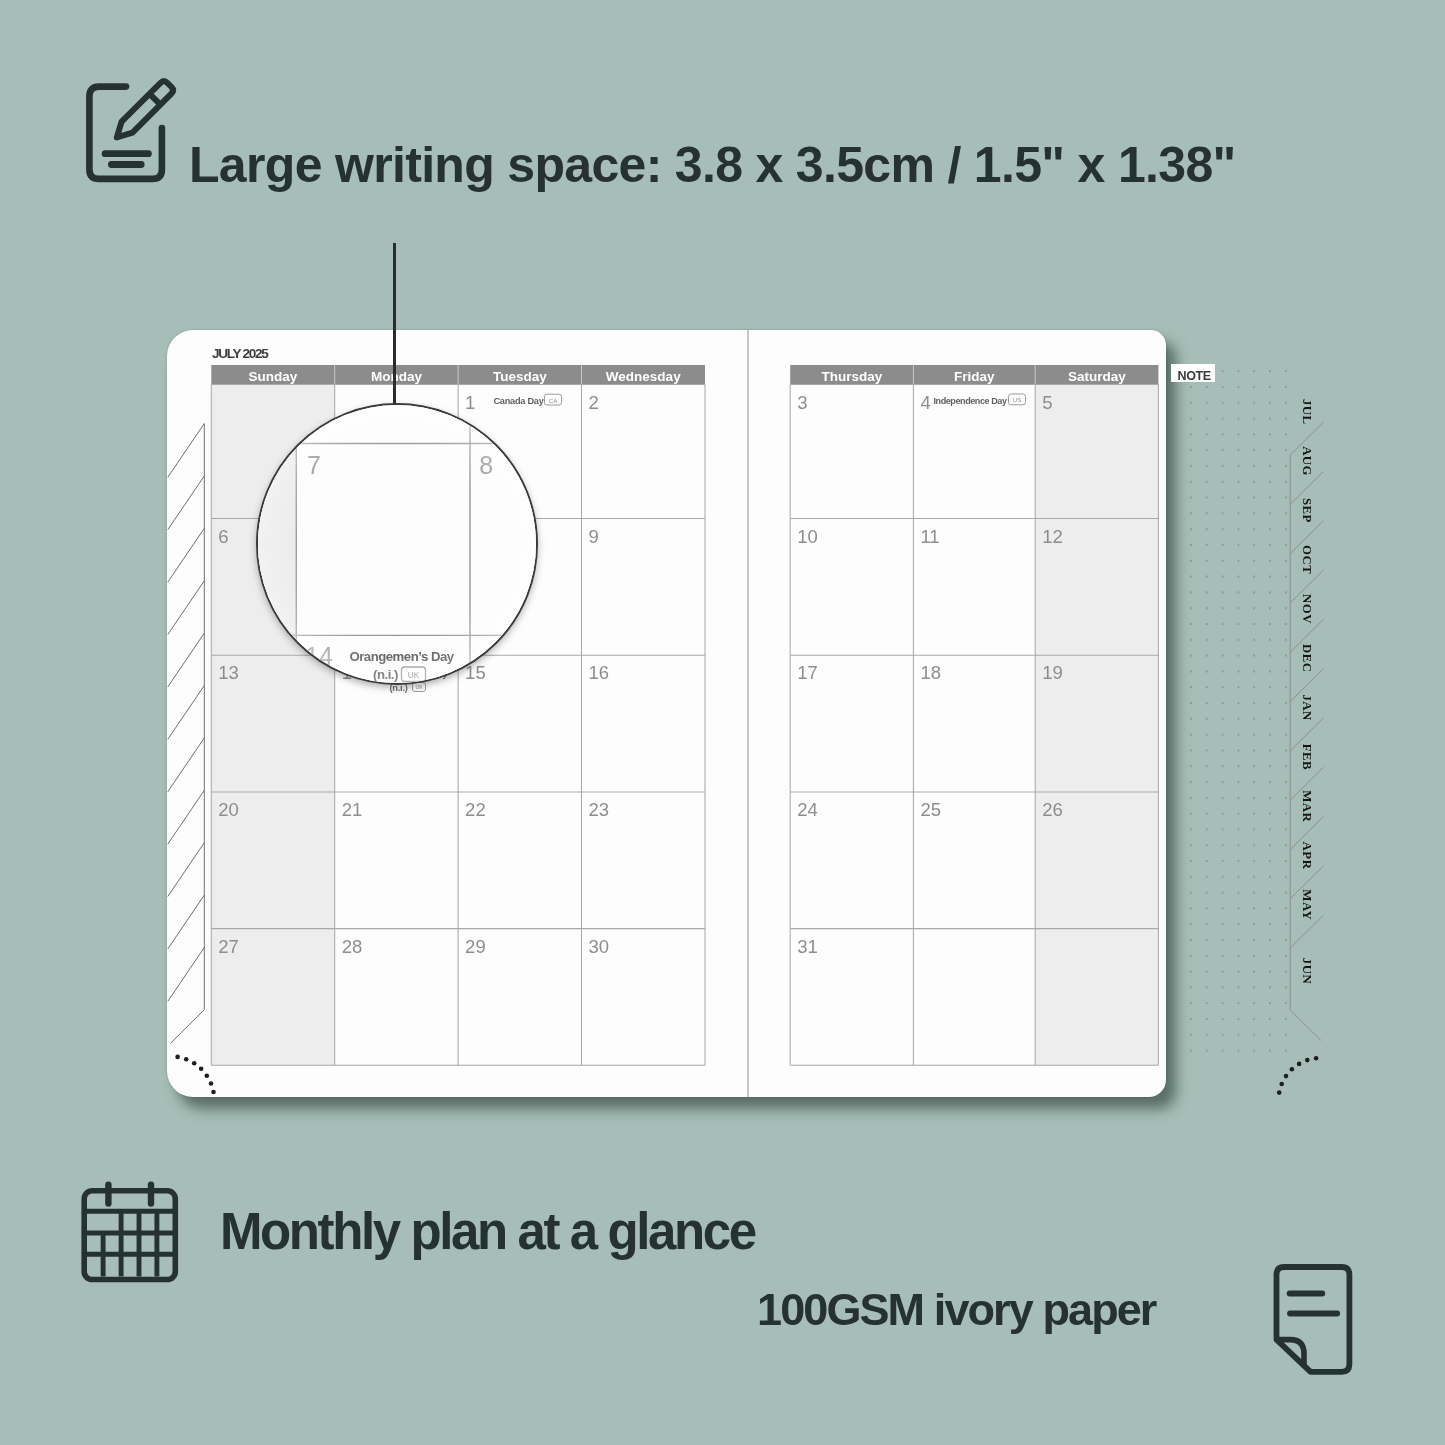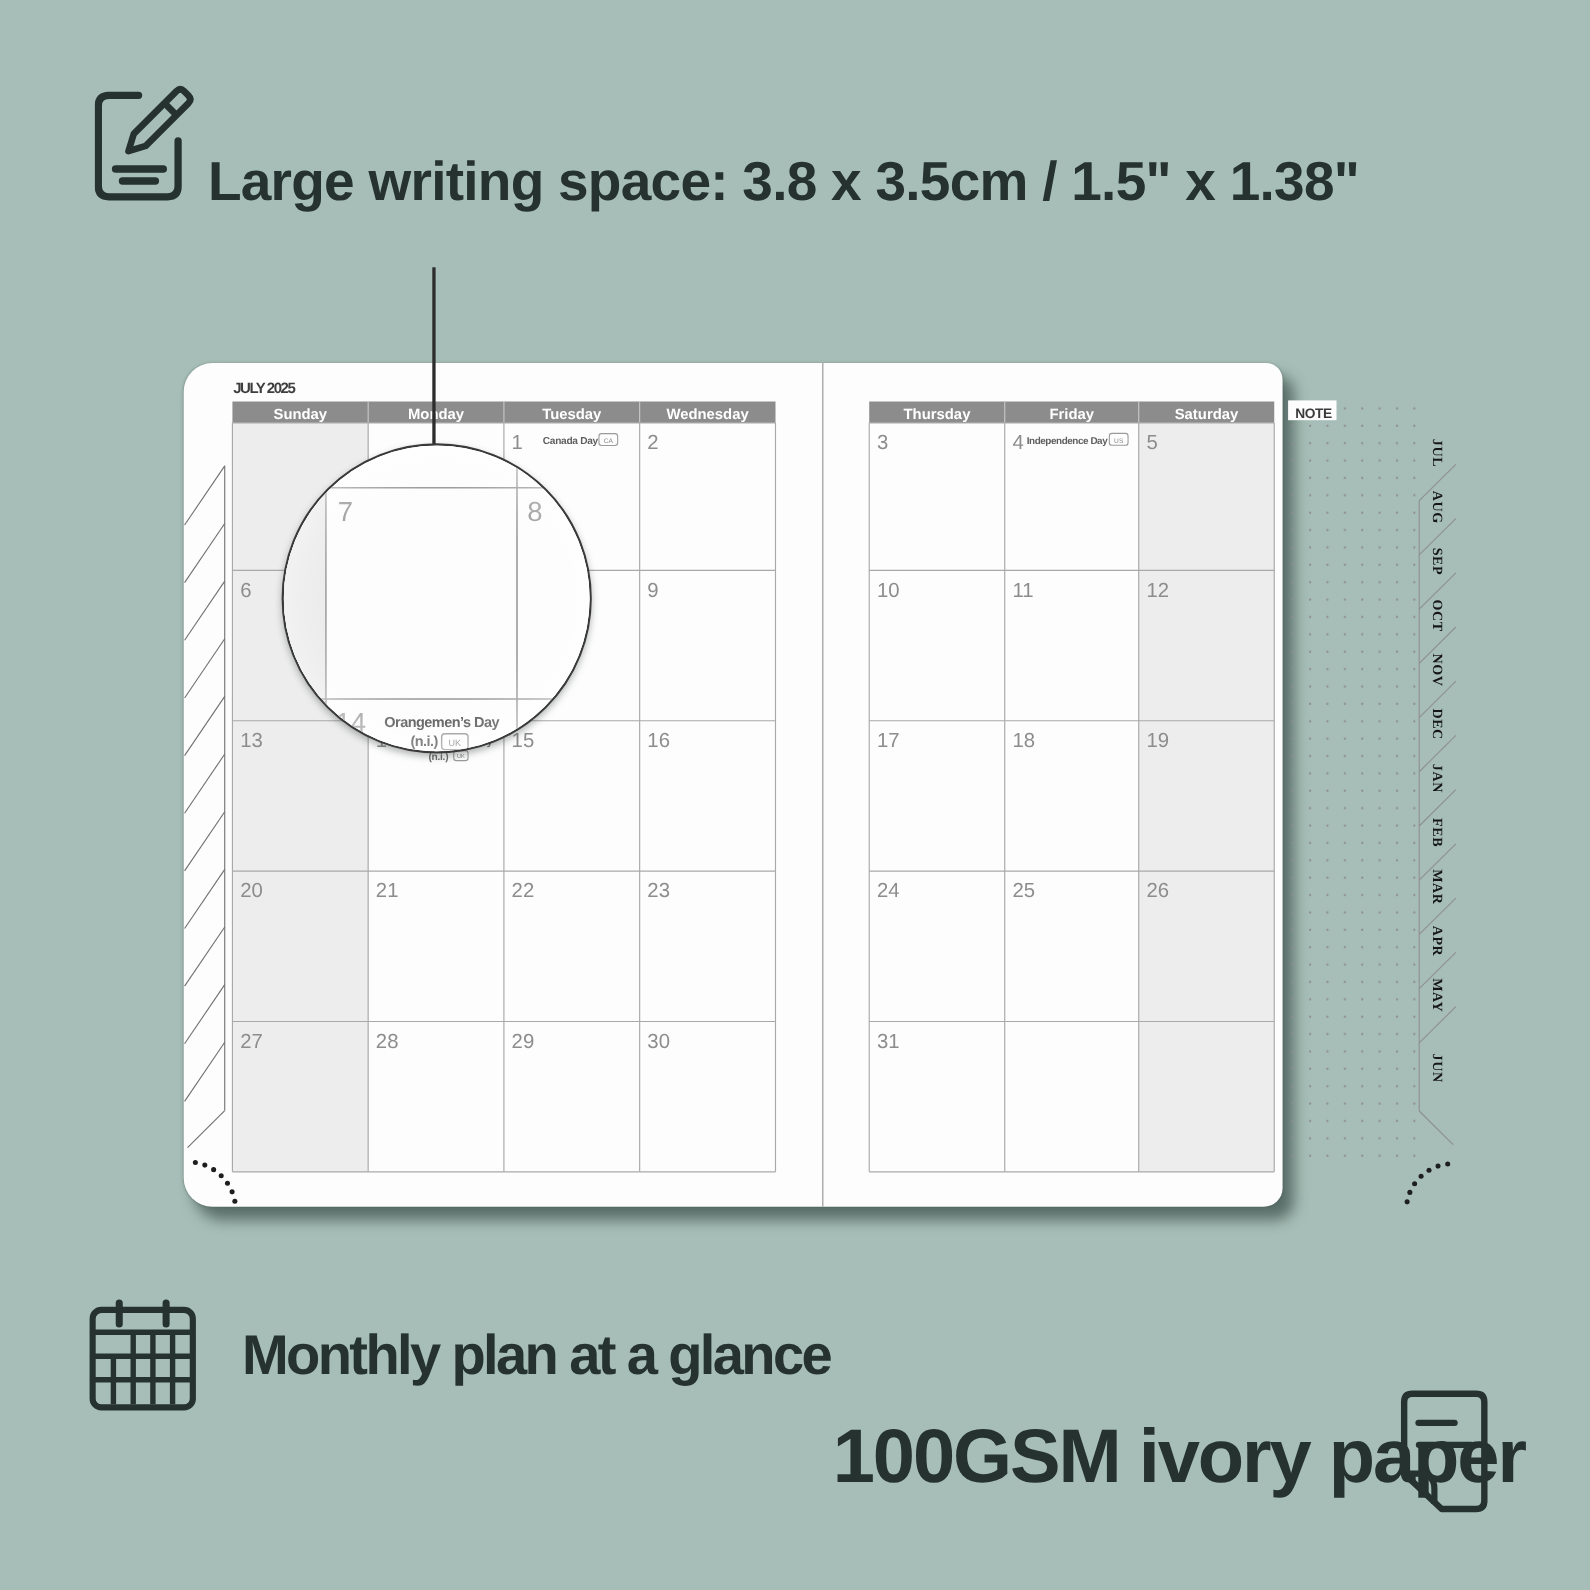--- a/index.html
+++ b/index.html
@@ -244,20 +244,20 @@
 <line x1="3.2" y1="73.3" x2="94.3" y2="73.3"></line>
 <line x1="40.1" y1="30.2" x2="40.1" y2="95.5"></line>
 <line x1="58" y1="30.2" x2="58" y2="95.5"></line>
 <line x1="75.9" y1="30.2" x2="75.9" y2="95.5"></line>
 <line x1="22.1" y1="52" x2="22.1" y2="95.5"></line>
 </g>
 </svg></div>
 
 <div class="abs" style="left:220px; top:1202px; font-size:51px; font-weight:bold; color:#263230; letter-spacing:-2.4px; white-space:nowrap;">Monthly plan at a glance</div>
 
-<div class="abs" style="left:757px; top:1284px; font-size:69px; font-weight:bold; color:#263230; letter-spacing:-1.9px; white-space:nowrap;">100GSM ivory paper</div>
+<div class="abs" style="left:757px; top:1284px; font-size:45px; font-weight:bold; color:#263230; letter-spacing:-1.9px; white-space:nowrap;">100GSM ivory paper</div>
 
 <div class="abs" style="left:1271px; top:1263px;"><svg width="86" height="115" viewBox="0 0 86 115" fill="none">
 <path d="M5.5,76.6 V11.5 Q5.5,4 13,4 H70.9 Q78.4,4 78.4,11.5 V101.3 Q78.4,108.8 70.9,108.8 H39.6 Z" stroke="#263230" stroke-width="5.8" stroke-linejoin="round"></path>
 <path d="M5.5,76.6 H19 Q33,76.6 33,90.6 V104.3" stroke="#263230" stroke-width="5.6" stroke-linejoin="round"></path>
 <line x1="18.6" y1="30.5" x2="51.3" y2="30.5" stroke="#263230" stroke-width="5.8" stroke-linecap="round"></line>
 <line x1="19" y1="50.5" x2="66.2" y2="50.5" stroke="#263230" stroke-width="5.8" stroke-linecap="round"></line>
 </svg></div>
 
 </body></html>

